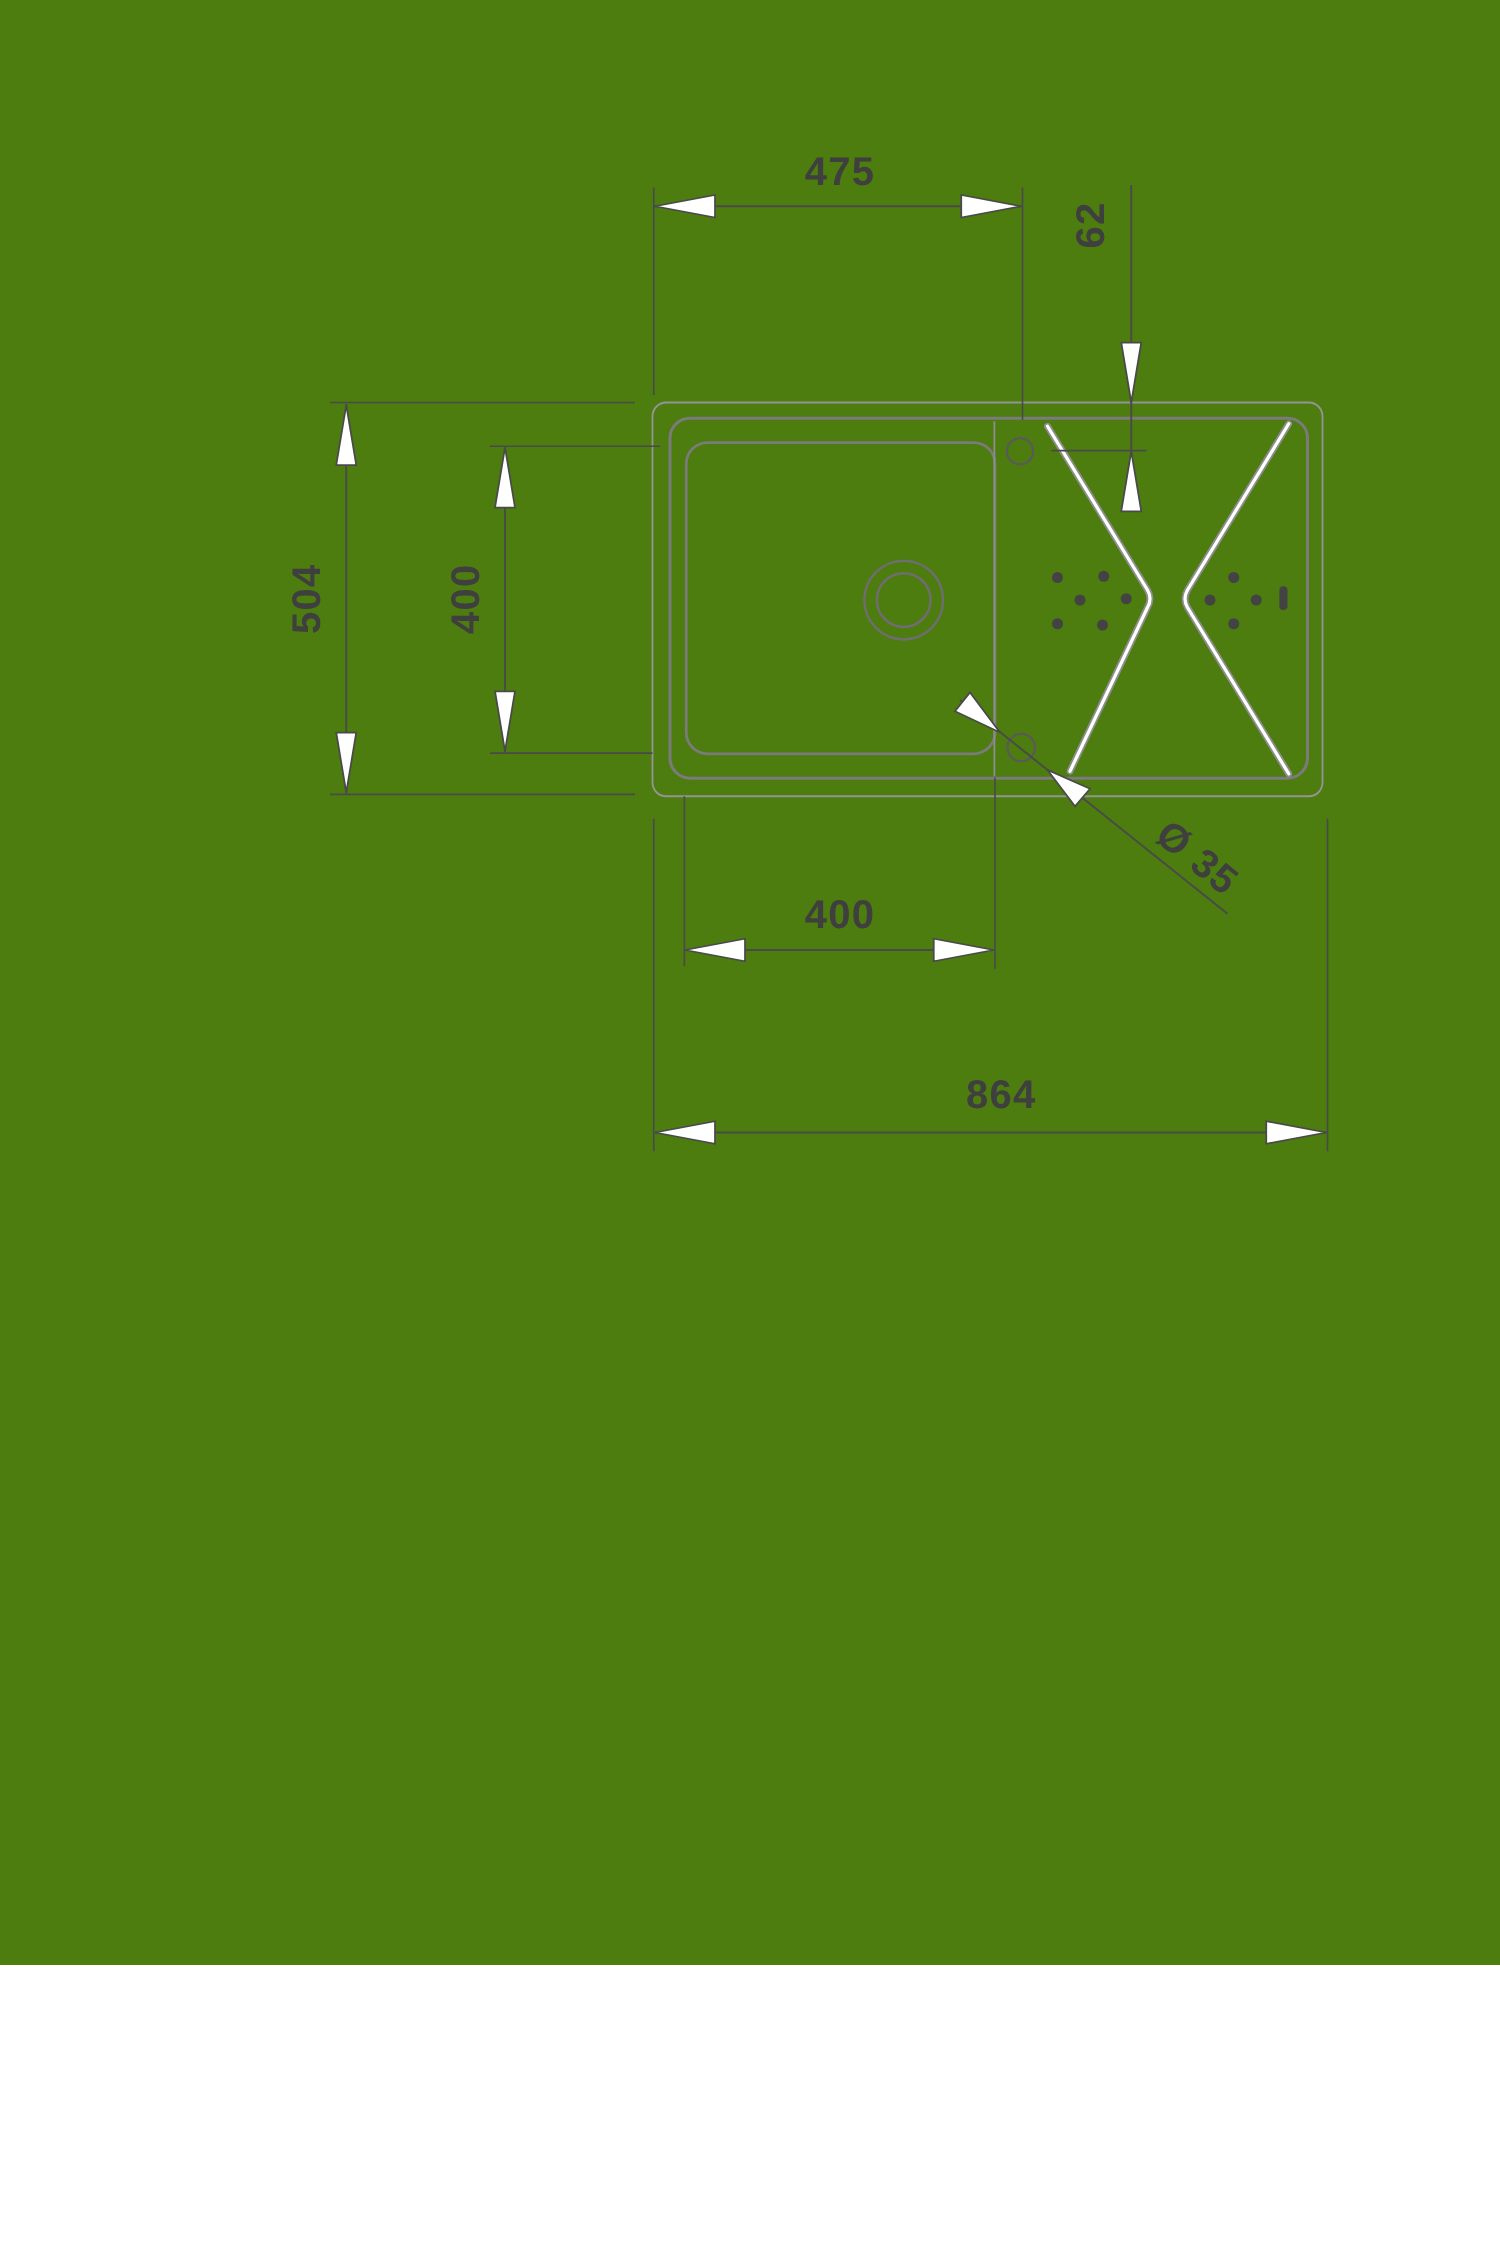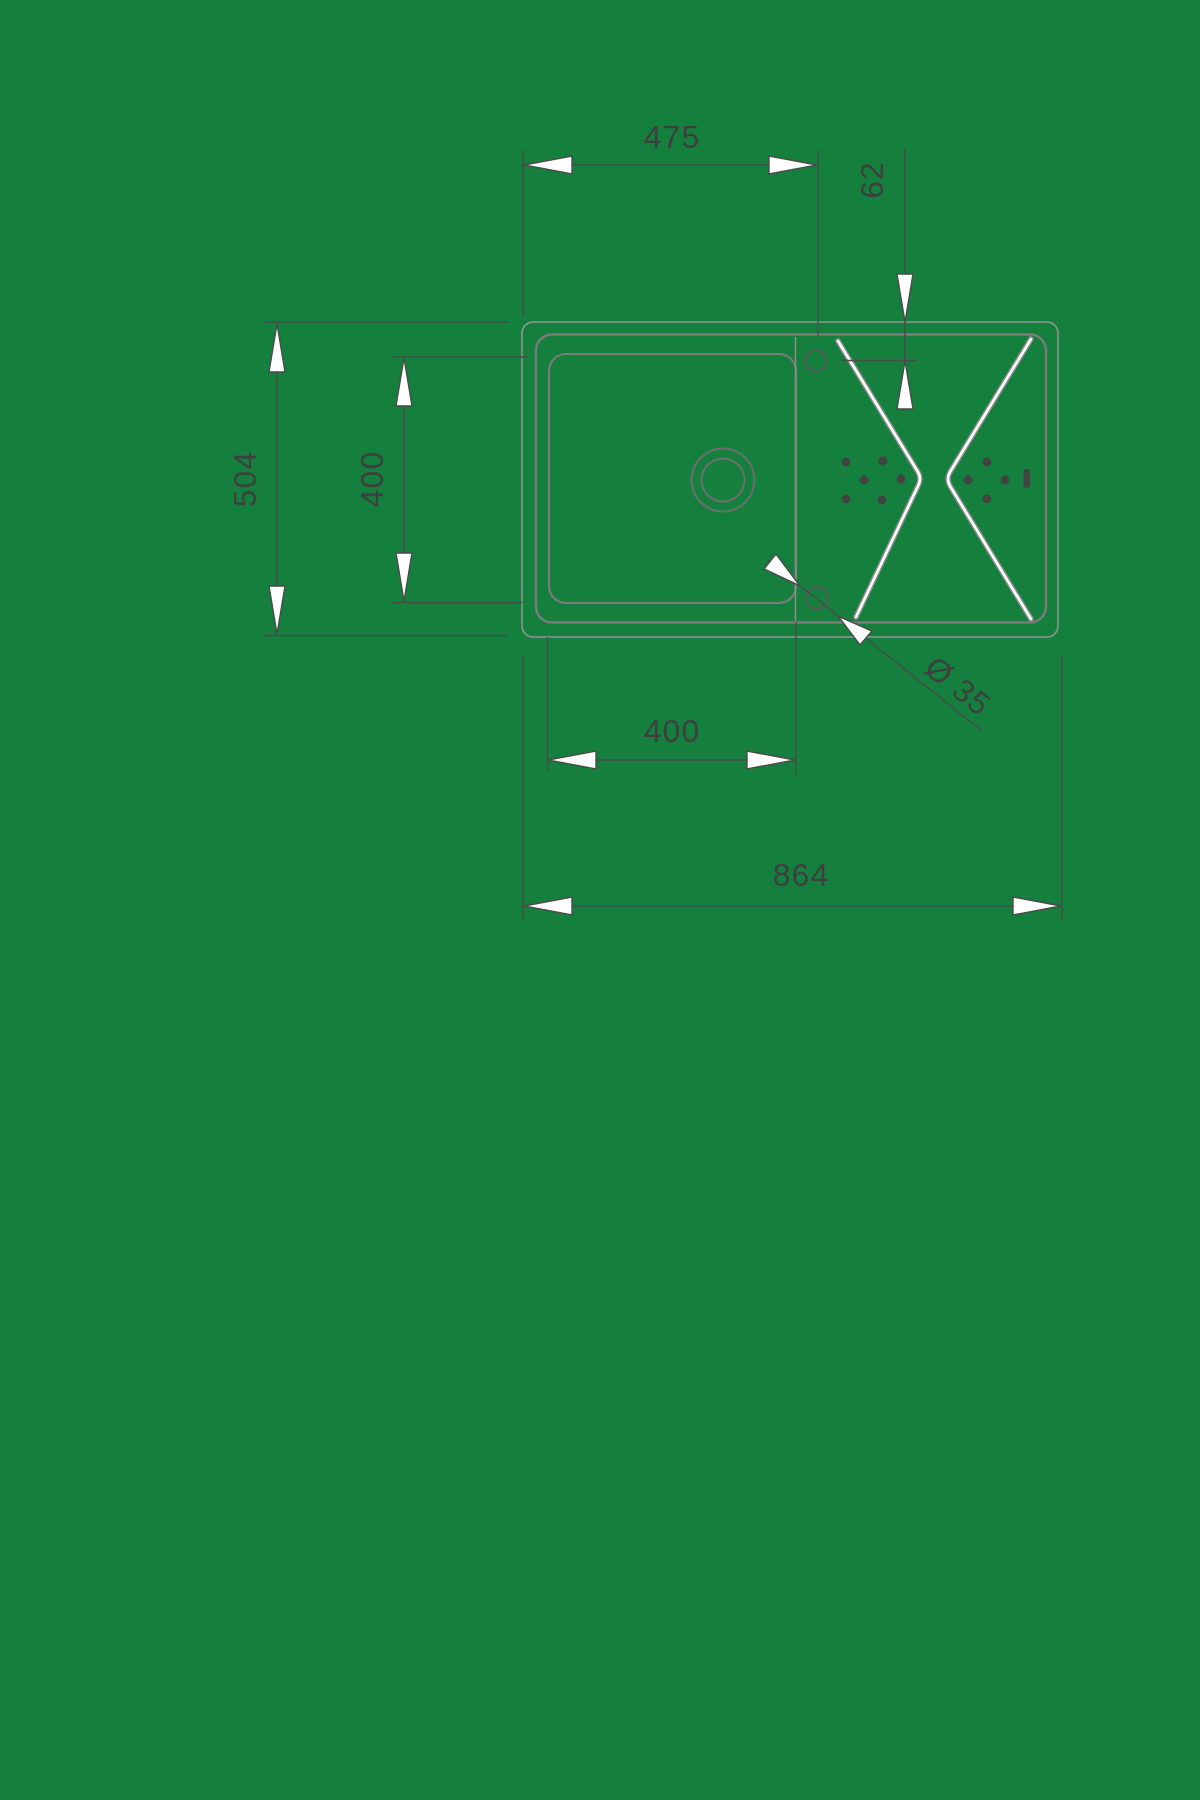--- a/index.html
+++ b/index.html
@@ -3,23 +3,24 @@
 <meta charset="utf-8">
 <style>
   html, body {
     margin: 0;
     padding: 0;
     background: #ffffff;
   }
   .page {
     position: relative;
     width: 1200px;
-    height: 1800px;
-    background: #15803d;
+    height: 1572px;
+    background: #4d7c0f;
     font-family: "Liberation Sans", sans-serif;
+    font-weight: bold;
   }
   svg { display: block; }
 
   .outline   { fill: none; stroke: #949494; stroke-width: 1.5; }
   .rimline   { fill: none; stroke: #7b7b7b; stroke-width: 2.4; }
   .bowlline  { fill: none; stroke: #7b7b7b; stroke-width: 2.2; }
   .thinline  { fill: none; stroke: #8d8d8d; stroke-width: 1.5; }
   .holeline  { fill: none; stroke: #5a5a5a; stroke-width: 1.8; }
   .drainline { fill: none; stroke: #6e6e6e; stroke-width: 2; }
   .chev-out  { fill: none; stroke: #8d8d8d; stroke-width: 5.5; stroke-linejoin: round; stroke-linecap: round; }

